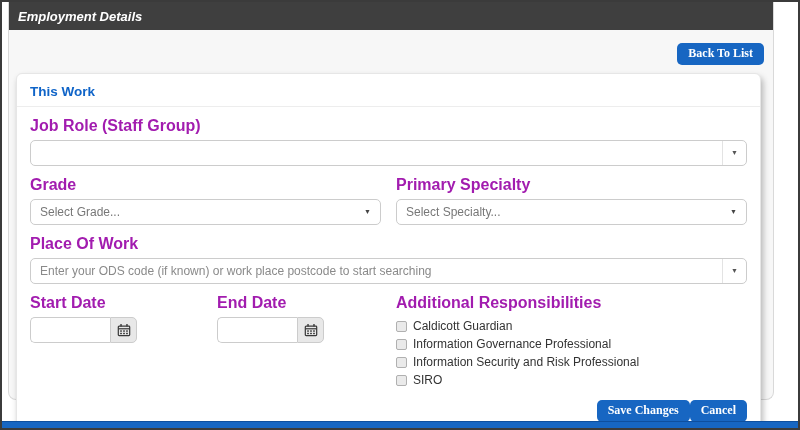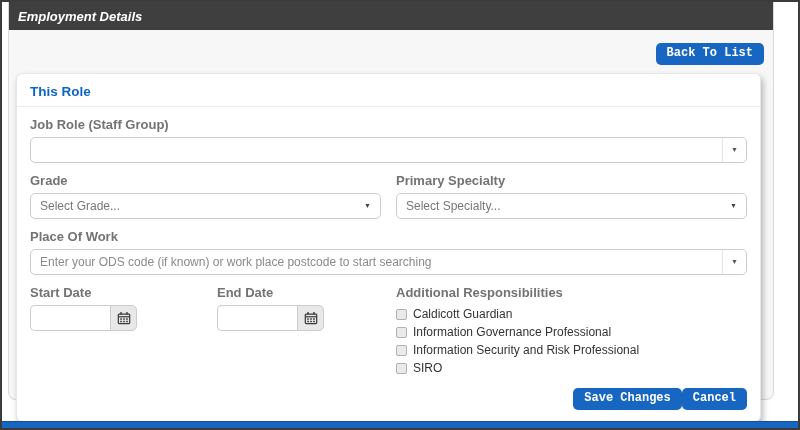--- a/index.html
+++ b/index.html
@@ -31,21 +31,21 @@
   .toolbar {
     display:flex;
     justify-content:flex-end;
     padding:13px 9px 8px;
   }
   .btn {
     background:#1766c2;
     color:#ffffff;
     font-weight:bold;
     font-size:12px;
-    font-family:Liberation Mono, monospace;
+    font-family:Liberation Serif, serif;
     border:none;
     border-radius:5px;
     padding:4px 11px;
     cursor:pointer;
     line-height:1.15;
   }
   .card {
     margin:0 12px 0 7px;
     background:#ffffff;
     border:1px solid #e6e6e6;
@@ -54,22 +54,22 @@
     padding-bottom:11px;
   }
   .card-header {
     padding:8px 13px 6px;
     border-bottom:1px solid #ededed;
   }
   .card-title { color:#0f64c8; font-weight:bold; font-size:13.5px; }
   .card-body { padding:0 13px; }
   .field-label {
     font-weight:bold;
-    font-size:13px;
-    color:#737373;
+    font-size:16px;
+    color:#a21caf;
     margin:10px 0 5px;
   }
   .field {
     height:26px;
     border:1px solid #cccccc;
     border-radius:5px;
     background:#ffffff;
     display:flex;
     align-items:center;
     font-size:12px;
@@ -159,21 +159,21 @@
   <div class="header-bar">
     <span>Employment Details</span>
   </div>
 
   <div class="toolbar">
     <button class="btn">Back To List</button>
   </div>
 
   <div class="card">
     <div class="card-header">
-      <span class="card-title">This Role</span>
+      <span class="card-title">This Work</span>
     </div>
     <div class="card-body">
 
       <div class="field-label">Job Role (Staff Group)</div>
       <div class="field">
         <span class="field-text"></span>
         <span class="caret-cell">▼</span>
       </div>
 
       <div class="row-2col">

